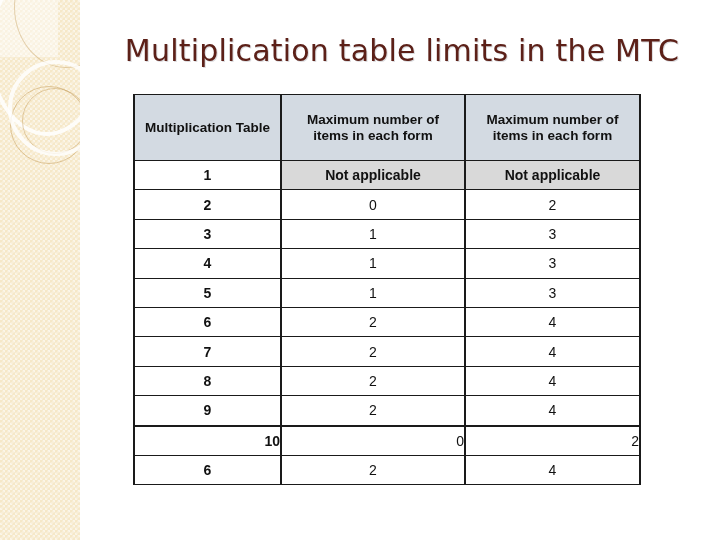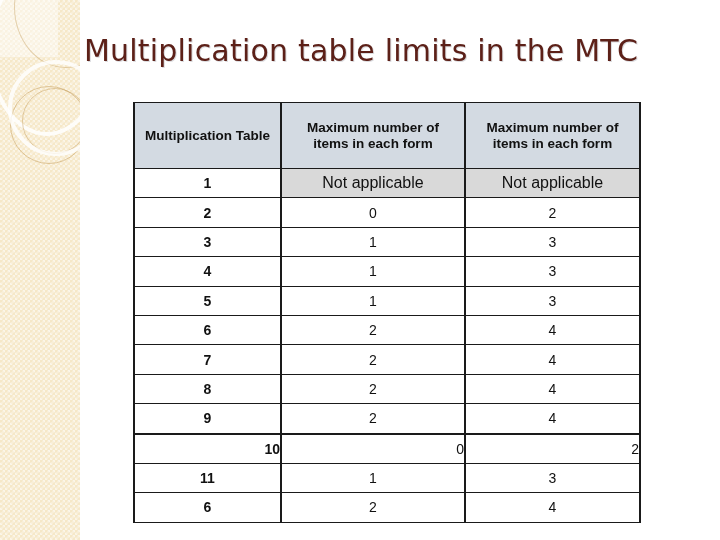--- a/index.html
+++ b/index.html
@@ -100,27 +100,28 @@
     top: 32px;
     width: 636px;
     font-size: 30px;
     line-height: 38px;
     font-weight: normal;
     color: #5c2018;
     font-family: "DejaVu Sans", sans-serif;
     letter-spacing: 0.2px;
     text-shadow: 1px 1px 0 rgba(190,190,195,0.55);
     white-space: nowrap;
+    text-align: center;
   }
 
   
   #limits-table-wrap {
     position: absolute;
     left: 133px;
-    top: 102px;
+    top: 94px;
     width: 404px;
   }
   table.limits {
     border-collapse: collapse;
     width: 506px;
     table-layout: fixed;
     background: #ffffff;
   }
   table.limits col.c-table  { width: 147px; }
   table.limits col.c-min    { width: 184px; }
@@ -148,22 +149,22 @@
   }
   table.limits tbody td {
     height: 28.4px;
     font-size: 14px;
   }
   table.limits tbody td.col-label {
     font-weight: bold;
   }
   table.limits tbody td.na {
     background: #d9d9d9;
-    font-weight: normal;
-    font-size: 16px;
+    font-weight: bold;
+    font-size: 14px;
   }
   table.limits tbody tr.thick-top td {
     border-top: 2px solid #1a1a1a;
     text-align: right;
   }
 </style>
 </head>
 <body>
 
 <div id="sidebar-band">
@@ -236,24 +237,19 @@
           <td class="col-label">9</td>
           <td>2</td>
           <td>4</td>
         </tr>
         <tr class="thick-top">
           <td class="col-label">10</td>
           <td>0</td>
           <td>2</td>
         </tr>
         <tr>
-          <td class="col-label">11</td>
-          <td>1</td>
-          <td>3</td>
-        </tr>
-        <tr>
           <td class="col-label">6</td>
           <td>2</td>
           <td>4</td>
         </tr>
       </tbody>
   </table>
 </div>
 
 </body></html>

